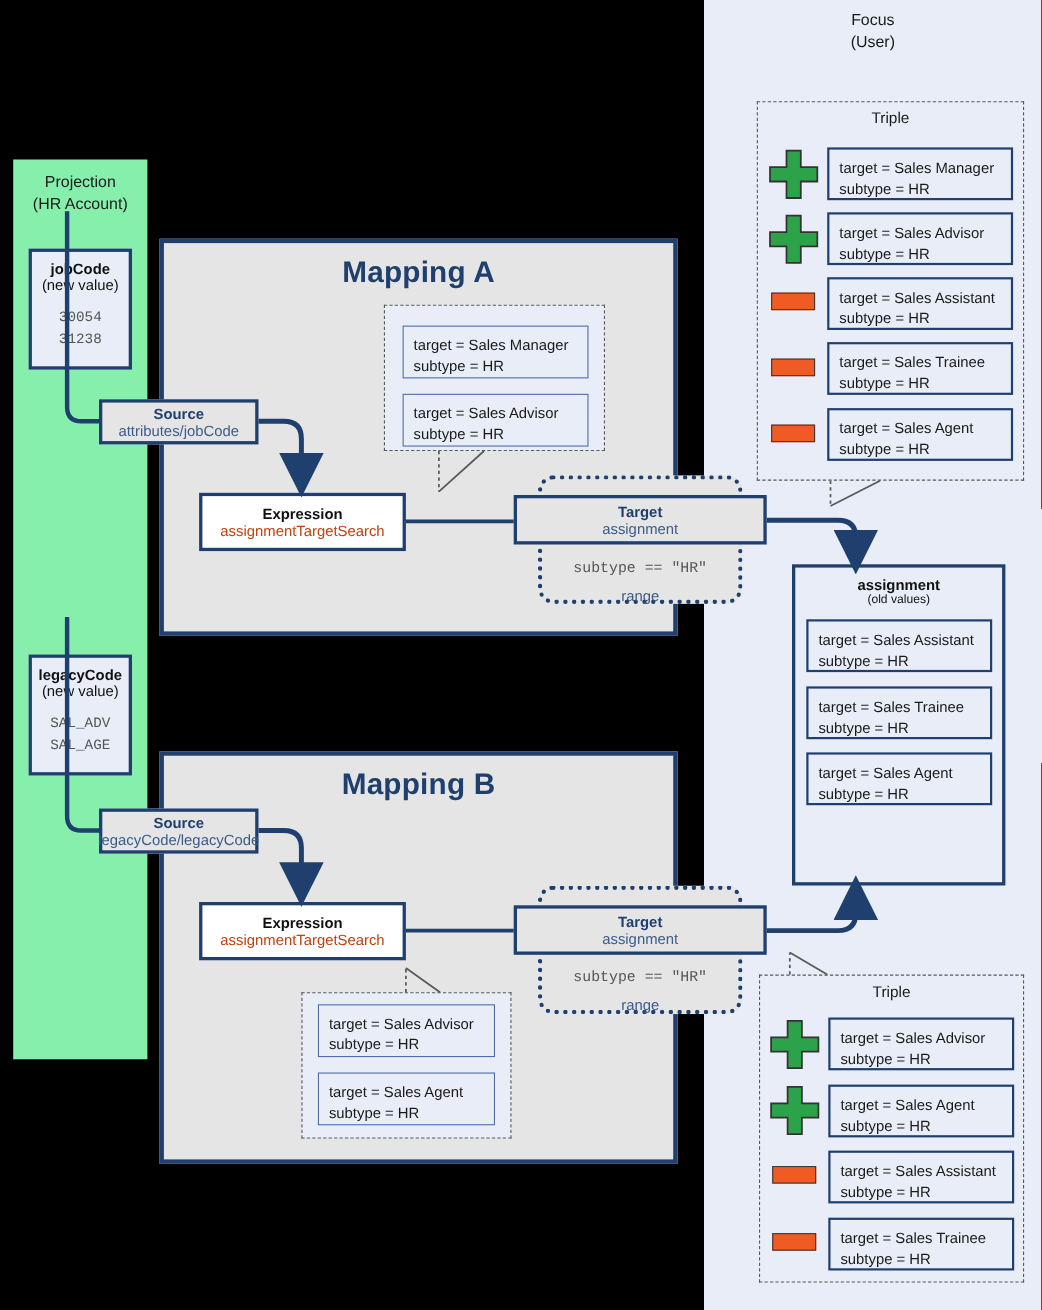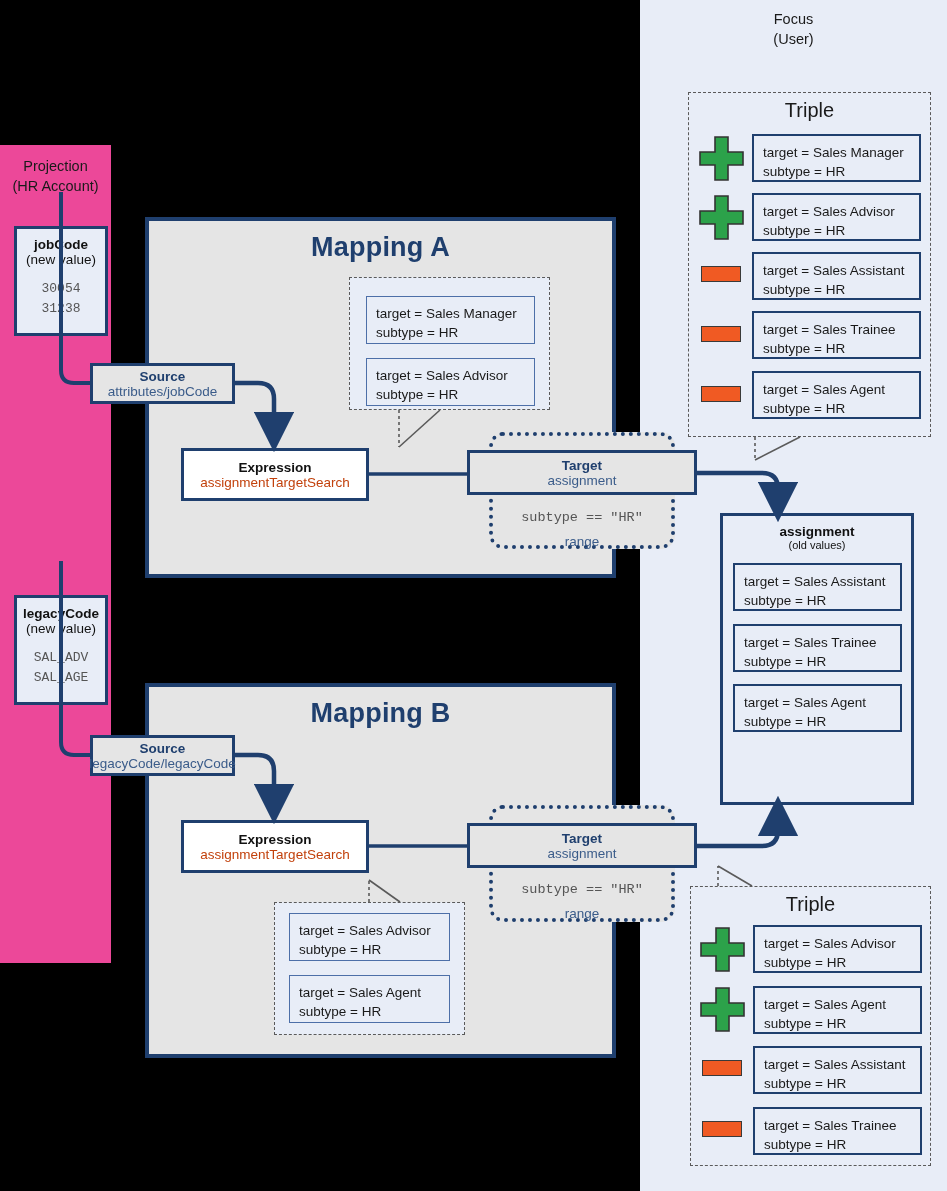--- a/index.html
+++ b/index.html
@@ -12,23 +12,23 @@
     position: relative;
     width: 947px;
     height: 1191px;
     background: #000000;
     overflow: hidden;
   }
 
   
   .panel-projection {
     position: absolute;
-    left: 0; top: 145px;
-    width: 111px; height: 818px;
-    background: #ec4899;
+    left: 12px; top: 145px;
+    width: 122px; height: 818px;
+    background: #86efac;
   }
   .panel-focus {
     position: absolute;
     left: 640px; top: 0;
     width: 307px; height: 1191px;
     background: #e8edf7;
   }
 
   .panel-title {
     text-align: center;
@@ -106,21 +106,21 @@
     background: #e8edf7;
     border: 1.6px dashed #5a5a5a;
   }
   .triple-box {
     position: absolute;
     background: #e8edf7;
     border: 1.6px dashed #5a5a5a;
   }
   .triple-title {
     text-align: center;
-    font-size: 20px;
+    font-size: 14px;
     color: #1a1a1a;
     padding-top: 6px;
   }
 
   
   .card {
     position: absolute;
     background: #e8edf7;
     border: 1.6px solid #4d6fa8;
     padding: 7px 0 0 9px;

